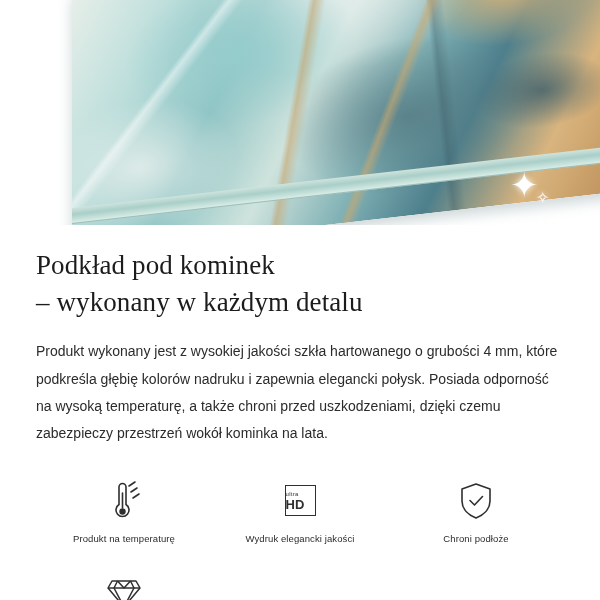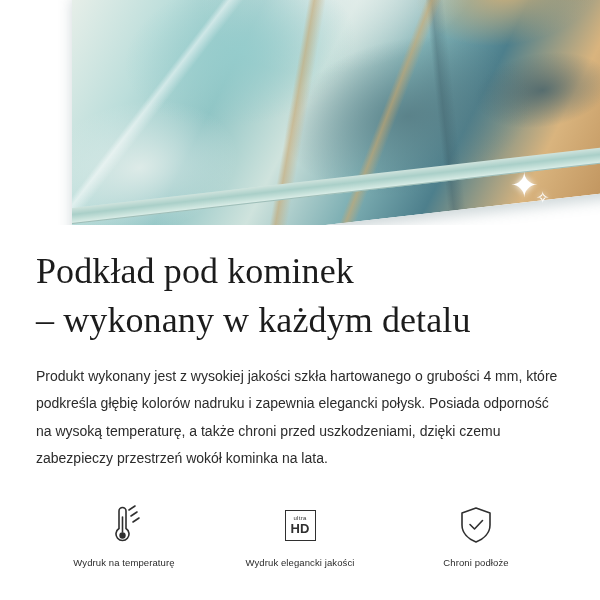--- a/index.html
+++ b/index.html
@@ -80,21 +80,21 @@
     pointer-events: none;
   }
   .sparkle.s1 { left: 510px; top: 168px; font-size: 34px; }
   .sparkle.s2 { left: 536px; top: 190px; font-size: 16px; }
 
   
   .content { padding: 0 36px; }
   h1.title {
     font-family: "Liberation Serif", serif;
     font-weight: 400;
-    font-size: 36px;
+    font-size: 27px;
     line-height: 1.36;
     color: #1c1c1c;
     margin: 22px 0 8px 0;
     letter-spacing: 0.1px;
   }
   h1.title .l2 { display: block; }
   p.desc {
     margin: 18px 0 10px 0;
     font-size: 14px;
     line-height: 1.95;
@@ -126,21 +126,21 @@
     margin-top: 9px;
     font-size: 9.5px;
     color: #2b2b2b;
     text-align: center;
     letter-spacing: 0.1px;
   }
   .ultrahd {
     width: 31px; height: 31px;
     border: 1.6px solid #2f2f2f;
     display: flex; flex-direction: column;
-    align-items: center; justify-content: center;
+    align-items: flex-start; justify-content: center;
     line-height: 1;
   }
   .ultrahd .u { font-size: 6px; letter-spacing: .3px; }
   .ultrahd .hd { font-size: 13px; font-weight: 700; margin-top: 1px; }
 </style>
 </head>
 <body>
 
 <div id="page">
 
@@ -168,21 +168,21 @@
         <div class="ico">
           <svg width="38" height="42" viewBox="0 0 38 42" fill="none" stroke="#2f2f2f" stroke-width="1.6" stroke-linecap="round">
             <path d="M14 7a3.5 3.5 0 0 1 7 0v17.5a6.5 6.5 0 1 1-7 0V7z"></path>
             <line x1="17.5" y1="13" x2="17.5" y2="28"></line>
             <circle cx="17.5" cy="31.5" r="3.2" fill="#2f2f2f" stroke="none"></circle>
             <line x1="24" y1="6" x2="30" y2="2"></line>
             <line x1="26" y1="12" x2="32" y2="8"></line>
             <line x1="28" y1="18" x2="34" y2="14"></line>
           </svg>
         </div>
-        <div class="cap">Wydruk na temperaturę</div>
+        <div class="cap">Produkt na temperaturę</div>
       </div>
 
       <div class="feature">
         <div class="ico">
           <div class="ultrahd">
             <span class="u">ultra</span>
             <span class="hd">HD</span>
           </div>
         </div>
         <div class="cap">Wydruk elegancki jakości</div>

